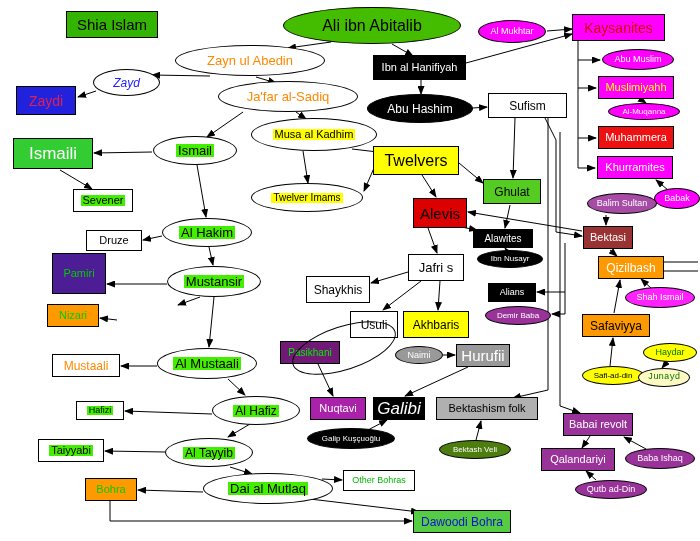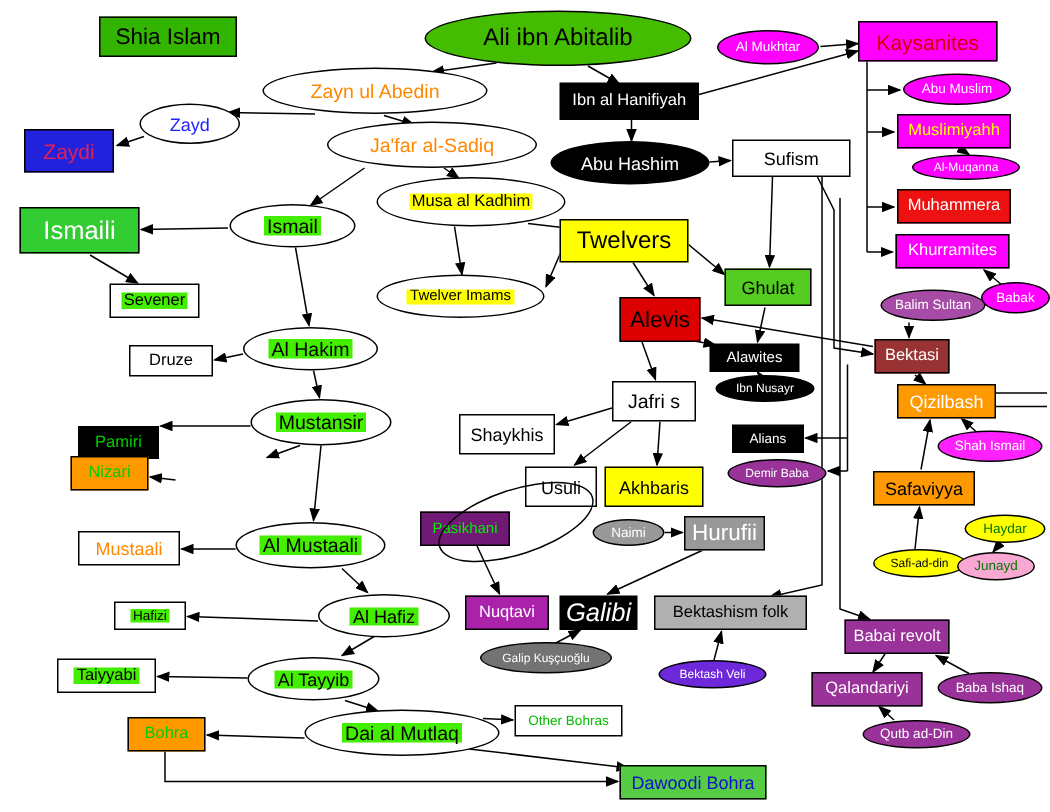--- a/index.html
+++ b/index.html
@@ -114,21 +114,21 @@
     </div>
     <div class="node ellipse" style="left: 175px; top: 45px; width: 150px; height: 31px; background: rgb(255, 255, 255); border: 1px solid rgb(0, 0, 0);">
       <span style="color: rgb(255, 136, 0); font-size: 13px;">Zayn ul Abedin</span>
     </div>
     <div class="node rect" style="left: 373px; top: 55px; width: 93px; height: 25px; background: rgb(0, 0, 0); border: none;">
       <span style="color: rgb(255, 255, 255); font-size: 11px;">Ibn al Hanifiyah</span>
     </div>
     <div class="node ellipse" style="left: 602px; top: 49px; width: 72px; height: 21px; background: rgb(255, 0, 255); border: 1px solid rgb(0, 0, 0);">
       <span style="color: rgb(255, 255, 255); font-size: 9px;">Abu Muslim</span>
     </div>
-    <div class="node ellipse" style="left: 93px; top: 69px; width: 67px; height: 27px; background: rgb(255, 255, 255); border: 1px solid rgb(0, 0, 0);">
+    <div class="node ellipse" style="left: 93px; top: 69px; width: 67px; height: 27px; background: rgb(255, 255, 255); border: 1px solid rgb(0, 0, 0); font-style: italic;">
       <span style="color: rgb(34, 34, 255); font-size: 12px;">Zayd</span>
     </div>
     <div class="node rect" style="left: 16px; top: 86px; width: 60px; height: 29px; background: rgb(34, 34, 221); border: 1px solid rgb(0, 0, 0);">
       <span style="color: rgb(221, 34, 85); font-size: 14px;">Zaydi</span>
     </div>
     <div class="node ellipse" style="left: 218px; top: 81px; width: 140px; height: 31px; background: rgb(255, 255, 255); border: 1px solid rgb(0, 0, 0);">
       <span style="color: rgb(255, 136, 0); font-size: 13px;">Ja'far al-Sadiq</span>
     </div>
     <div class="node ellipse" style="left: 367px; top: 94px; width: 106px; height: 29px; background: rgb(0, 0, 0); border: 1px solid rgb(0, 0, 0);">
       <span style="color: rgb(255, 255, 255); font-size: 12px;">Abu Hashim</span>
@@ -204,21 +204,21 @@
     </div>
     <div class="node rect" style="left: 306px; top: 276px; width: 64px; height: 27px; background: rgb(255, 255, 255); border: 1px solid rgb(0, 0, 0);">
       <span style="color: rgb(0, 0, 0); font-size: 12px;">Shaykhis</span>
     </div>
     <div class="node rect" style="left: 488px; top: 283px; width: 48px; height: 19px; background: rgb(0, 0, 0); border: none;">
       <span style="color: rgb(255, 255, 255); font-size: 9px;">Alians</span>
     </div>
     <div class="node ellipse" style="left: 625px; top: 287px; width: 70px; height: 21px; background: rgb(255, 34, 255); border: 1px solid rgb(0, 0, 0);">
       <span style="color: rgb(255, 255, 255); font-size: 9px;">Shah Ismail</span>
     </div>
-    <div class="node rect" style="left: 52px; top: 284px; width: 54px; height: 22px; background: #000000; border: 1px solid rgb(0, 0, 0);">
+    <div class="node rect" style="left: 52px; top: 253px; width: 54px; height: 41px; background: #4c1d95; border: 1px solid rgb(0, 0, 0);">
       <span style="color: rgb(0, 204, 0); font-size: 11px;">Pamiri</span>
     </div>
     <div class="node rect" style="left: 47px; top: 304px; width: 52px; height: 23px; background: rgb(255, 153, 0); border: 1px solid rgb(0, 0, 0);">
       <span style="color: rgb(0, 204, 0); font-size: 11px;">Nizari</span>
     </div>
     <div class="node rect" style="left: 350px; top: 311px; width: 48px; height: 27px; background: rgb(255, 255, 255); border: 1px solid rgb(0, 0, 0);">
       <span style="color: rgb(0, 0, 0); font-size: 12px;">Usuli</span>
     </div>
     <div class="node rect" style="left: 403px; top: 311px; width: 66px; height: 27px; background: rgb(255, 255, 0); border: 1px solid rgb(0, 0, 0);">
       <span style="color: rgb(0, 0, 0); font-size: 12px;">Akhbaris</span>
@@ -243,21 +243,21 @@
     </div>
     <div class="node ellipse" style="left: 395px; top: 346px; width: 48px; height: 18px; background: rgb(153, 153, 153); border: 1px solid rgb(0, 0, 0);">
       <span style="color: rgb(255, 255, 255); font-size: 9px;">Naimi</span>
     </div>
     <div class="node rect" style="left: 456px; top: 344px; width: 54px; height: 23px; background: rgb(153, 153, 153); border: 1px solid rgb(0, 0, 0);">
       <span style="color: rgb(255, 255, 255); font-size: 15px;">Hurufii</span>
     </div>
     <div class="node ellipse" style="left: 582px; top: 366px; width: 62px; height: 19px; background: rgb(255, 255, 0); border: 1px solid rgb(0, 0, 0);">
       <span style="color: rgb(0, 0, 0); font-size: 8px;">Safi-ad-din</span>
     </div>
-    <div class="node ellipse" style="left: 638px; top: 368px; width: 52px; height: 19px; background: #f9a8d4; border: 1px solid rgb(0, 0, 0);">
+    <div class="node ellipse" style="left: 638px; top: 368px; width: 52px; height: 19px; background: #fef9c3; border: 1px solid rgb(0, 0, 0); font-family: Liberation Mono, monospace;">
       <span style="color: rgb(0, 119, 0); font-size: 9px;">Junayd</span>
     </div>
     <div class="node rect" style="left: 76px; top: 401px; width: 48px; height: 19px; background: rgb(255, 255, 255); border: 1px solid rgb(0, 0, 0);">
       <span style="color: rgb(0, 0, 0); font-size: 9px; background: rgb(68, 238, 0);">Hafizi</span>
     </div>
     <div class="node ellipse" style="left: 212px; top: 396px; width: 88px; height: 29px; background: rgb(255, 255, 255); border: 1px solid rgb(0, 0, 0);">
       <span style="color: rgb(0, 0, 0); font-size: 12px; background: rgb(68, 238, 0);">Al Hafiz</span>
     </div>
     <div class="node rect" style="left: 310px; top: 397px; width: 56px; height: 23px; background: rgb(170, 34, 170); border: 1px solid rgb(0, 0, 0);">
       <span style="color: rgb(255, 255, 255); font-size: 11px;">Nuqtavi</span>
@@ -270,24 +270,24 @@
     </div>
     <div class="node rect" style="left: 38px; top: 439px; width: 66px; height: 23px; background: rgb(255, 255, 255); border: 1px solid rgb(0, 0, 0);">
       <span style="color: rgb(0, 0, 0); font-size: 11px; background: rgb(68, 238, 0);">Taiyyabi</span>
     </div>
     <div class="node rect" style="left: 563px; top: 413px; width: 70px; height: 23px; background: rgb(153, 51, 153); border: 1px solid rgb(0, 0, 0);">
       <span style="color: rgb(255, 255, 255); font-size: 11px;">Babai revolt</span>
     </div>
     <div class="node ellipse" style="left: 165px; top: 438px; width: 88px; height: 29px; background: rgb(255, 255, 255); border: 1px solid rgb(0, 0, 0);">
       <span style="color: rgb(0, 0, 0); font-size: 12px; background: rgb(68, 238, 0);">Al Tayyib</span>
     </div>
-    <div class="node ellipse" style="left: 320px; top: 428px; width: 88px; height: 21px; background: #737373; border: 1px solid rgb(0, 0, 0); justify-content: center;">
+    <div class="node ellipse" style="left: 307px; top: 428px; width: 88px; height: 21px; background: #000000; border: 1px solid rgb(0, 0, 0); justify-content: center;">
       <span style="color: rgb(255, 255, 255); font-size: 8px;">Galip Kuşçuoğlu</span>
     </div>
-    <div class="node ellipse" style="left: 439px; top: 440px; width: 72px; height: 19px; background: #6d28d9; border: 1px solid rgb(0, 0, 0); justify-content: center;">
+    <div class="node ellipse" style="left: 439px; top: 440px; width: 72px; height: 19px; background: #4d7c0f; border: 1px solid rgb(0, 0, 0); justify-content: center;">
       <span style="color: rgb(255, 255, 255); font-size: 8px;">Bektash Veli</span>
     </div>
     <div class="node rect" style="left: 541px; top: 448px; width: 74px; height: 23px; background: rgb(153, 51, 153); border: 1px solid rgb(0, 0, 0);">
       <span style="color: rgb(255, 255, 255); font-size: 11px;">Qalandariyi</span>
     </div>
     <div class="node ellipse" style="left: 625px; top: 448px; width: 70px; height: 21px; background: rgb(153, 51, 153); border: 1px solid rgb(0, 0, 0);">
       <span style="color: rgb(255, 255, 255); font-size: 9px;">Baba Ishaq</span>
     </div>
     <div class="node rect" style="left: 85px; top: 478px; width: 52px; height: 23px; background: rgb(255, 153, 0); border: 1px solid rgb(0, 0, 0);">
       <span style="color: rgb(0, 204, 0); font-size: 11px;">Bohra</span>

